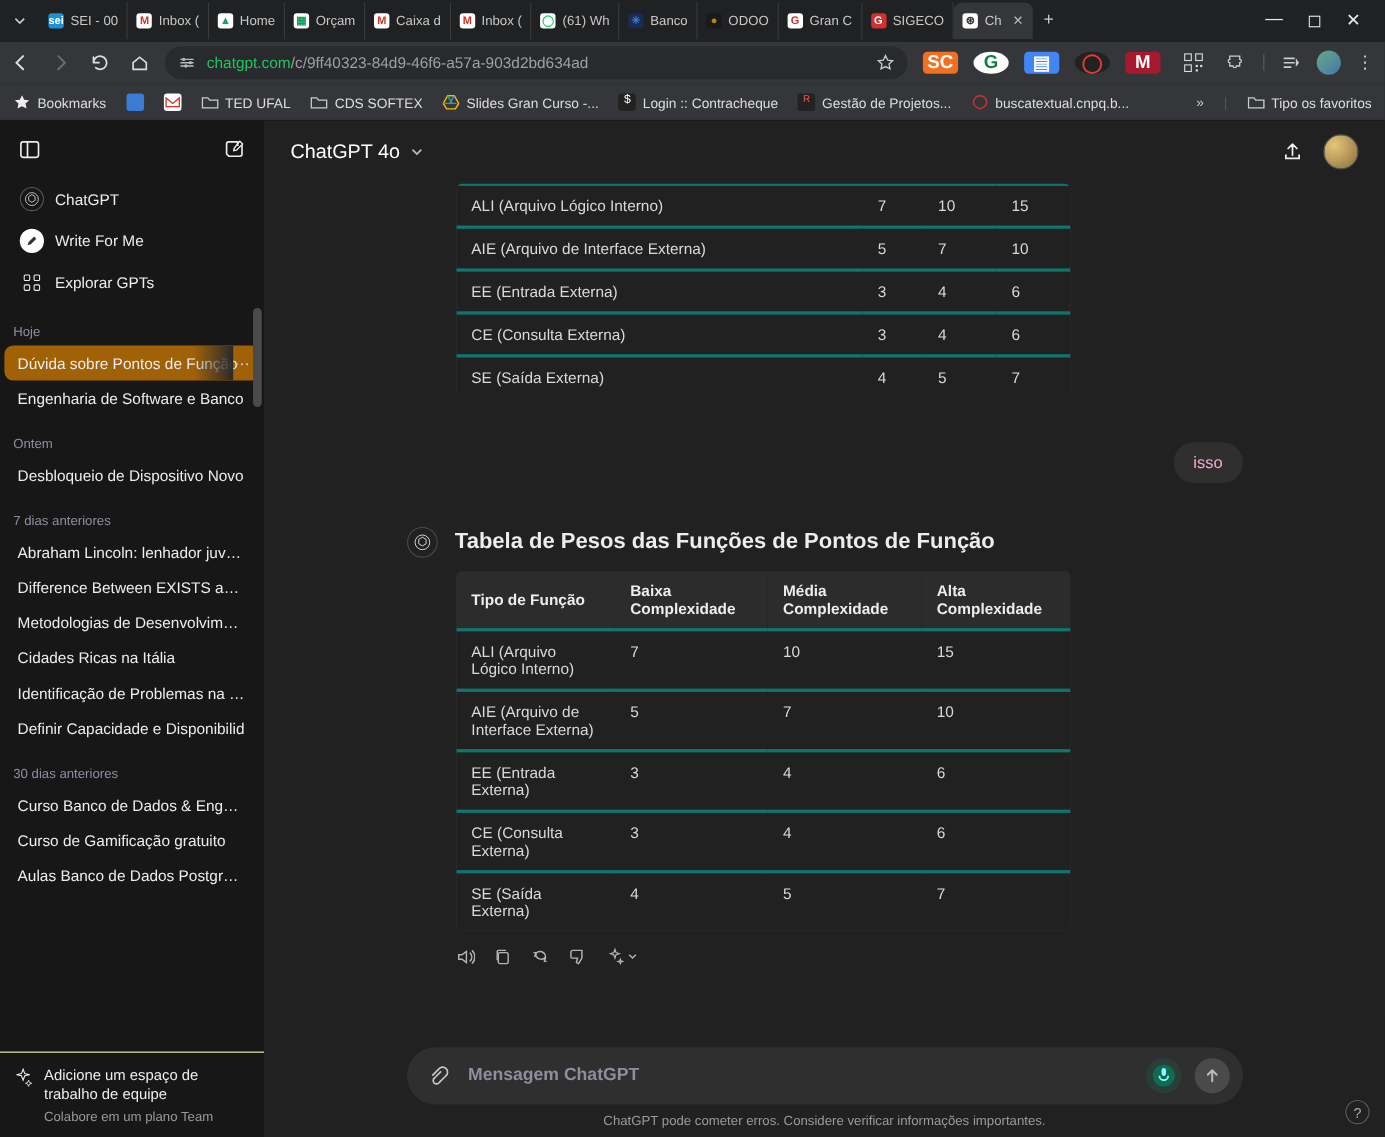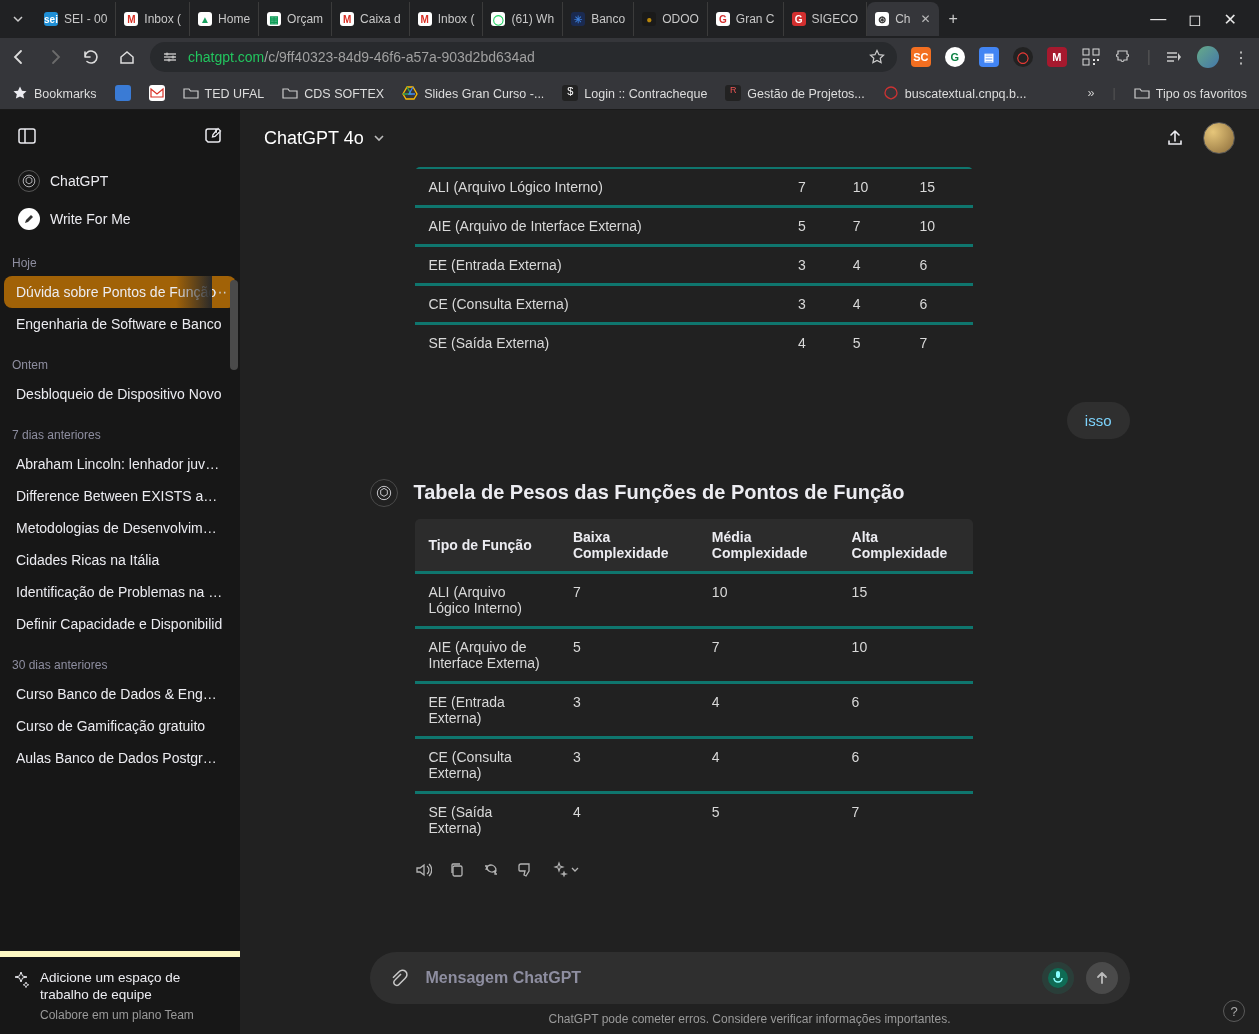--- a/index.html
+++ b/index.html
@@ -69,21 +69,21 @@
     align-items: center;
     padding: 0 12px;
     gap: 10px;
     color: #ccc;
     font-size: 14px;
   }
   .addr-text { flex: 1; white-space: nowrap; overflow: hidden; }
   .addr .host { color: #22c55e; }
   .addr .path { color: #a0a0a0; }
   .ext-icons { display: flex; gap: 14px; align-items: center; }
-  .ext-chip { width: 20px; height: 20px; border-radius: 4px; display:flex; align-items:center; justify-content:center; font-size:11px; font-weight:bold; }
+  .ext-chip { width: 32px; height: 20px; border-radius: 4px; display:flex; align-items:center; justify-content:center; font-size:17px; font-weight:bold; }
   .avatar-sm { width:22px; height:22px; border-radius:50%; background: linear-gradient(135deg,#6a8,#47a); }
   
   .bookmarks {
     height: 34px;
     background: #35363a;
     border-bottom: 1px solid #1a1a1a;
     display: flex;
     align-items: center;
     padding: 0 12px;
     gap: 18px;
@@ -147,21 +147,21 @@
     margin: 0 4px;
     position: relative;
   }
   .sb-chat.active { background: #a16207; }
   .sb-chat .dots { position: absolute; right: 8px; top: 50%; transform: translateY(-50%); color:#ccc; font-size: 14px; letter-spacing: 1px;}
   .sb-chat.active .sb-fade-inner { background: linear-gradient(90deg, transparent, #2a2a2a); position:absolute; right:24px; top:0; bottom:0; width:36px; pointer-events:none;}
   .sb-scrollbar { position:absolute; right:2px; top:170px; width:8px; height:90px; background:#4a4a4a; border-radius:4px; }
   .sb-footer {
     margin-top: auto;
     padding: 12px;
-    border-top: 6px solid #fef9c3;
+    border-top: 1px solid #fef9c3;
   }
   .sb-upsell { display:flex; gap:10px; align-items:flex-start; cursor:pointer; }
   .sb-upsell .spark { width:22px; height:22px; display:flex; align-items:center; justify-content:center; }
   .sb-upsell .t1 { font-size: 13.5px; color:#ececf1; line-height:1.3; }
   .sb-upsell .t2 { font-size: 12px; color:#9a9a9a; margin-top:4px; }
   
   .main {
     flex: 1;
     display: flex;
     flex-direction: column;
@@ -211,21 +211,21 @@
   .user-msg {
     display: flex;
     justify-content: flex-end;
     margin: 40px 0 36px;
   }
   .user-msg .bubble {
     background: #2f2f2f;
     padding: 10px 18px;
     border-radius: 20px;
     font-size: 15px;
-    color: #7dd3fc;
+    color: #f9a8d4;
   }
   .assistant-row { display:flex; gap:16px; align-items: flex-start; }
   .assistant-avatar {
     width: 28px; height: 28px; border-radius:50%; border:1px solid #4a4a4a;
     display:flex; align-items:center; justify-content:center; flex-shrink:0;
     margin-top: 4px;
   }
   .assistant-body h3 {
     font-size: 20px;
     font-weight: 600;
@@ -517,20 +517,31 @@
         </span>
         <span>ChatGPT</span>
       </div>
       <div class="sb-item">
         <span style="width:22px;height:22px;border-radius:50%;background:#fff;display:flex;align-items:center;justify-content:center">
           <svg width="12" height="12" viewBox="0 0 12 12">
               <path d="M2 10l1-3 5-5 2 2-5 5-3 1z" fill="#333"></path>
             </svg>
         </span>
         <span>Write For Me</span>
+      </div>
+      <div class="sb-item">
+        <span style="width:22px;height:22px;display:flex;align-items:center;justify-content:center">
+          <svg width="16" height="16" viewBox="0 0 16 16">
+              <rect x="1" y="1" width="5" height="5" rx="1" stroke="#ececf1" fill="none"></rect>
+              <rect x="10" y="1" width="5" height="5" rx="1" stroke="#ececf1" fill="none"></rect>
+              <rect x="1" y="10" width="5" height="5" rx="1" stroke="#ececf1" fill="none"></rect>
+              <rect x="10" y="10" width="5" height="5" rx="1" stroke="#ececf1" fill="none"></rect>
+            </svg>
+        </span>
+        <span>Explorar GPTs</span>
       </div>
     </div>
     <div class="sb-list" id="sb-sections" style="flex:1; overflow:hidden;">
         <div class="sb-sec-title">Hoje</div>
         <div class="sb-chat active">Dúvida sobre Pontos de Função<span class="sb-fade-inner"></span><span class="dots">⋯</span></div>
         <div class="sb-chat">Engenharia de Software e Banco</div>
         <div class="sb-sec-title">Ontem</div>
         <div class="sb-chat">Desbloqueio de Dispositivo Novo</div>
         <div class="sb-sec-title">7 dias anteriores</div>
         <div class="sb-chat">Abraham Lincoln: lenhador juvenil</div>

